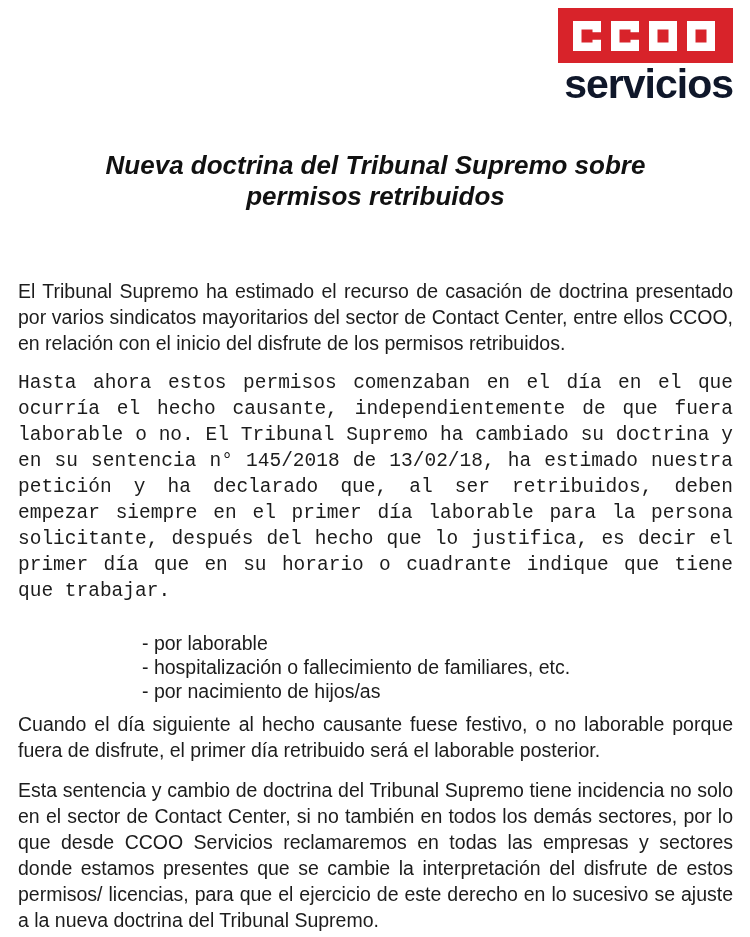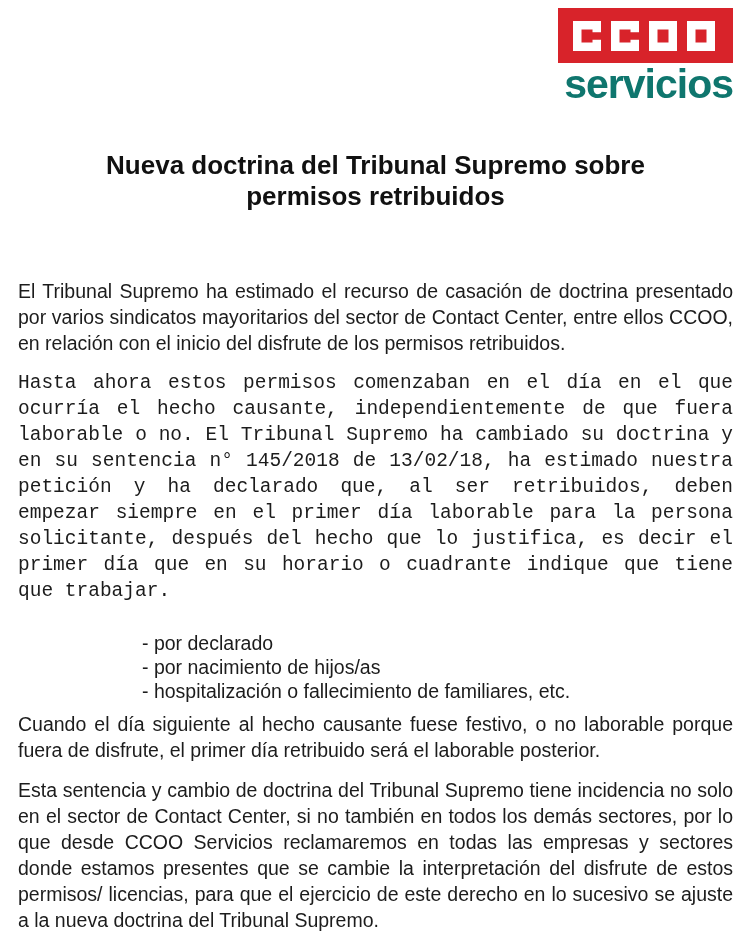--- a/index.html
+++ b/index.html
@@ -20,37 +20,38 @@
     text-align: right;
   }
   .logo svg { display: block; margin-left: auto; }
   .logo-sub {
     display: block;
     margin-top: 1px;
     font-size: 41px;
     font-weight: bold;
     line-height: 1.0;
     letter-spacing: -1px;
-    color: #0f766e;
+    color: #0f172a;
     white-space: nowrap;
   }
   .content {
     position: absolute;
     top: 0;
     left: 18px;
     right: 17px;
   }
   .title {
     margin: 150px auto 0 auto;
     max-width: 640px;
     text-align: center;
     font-size: 26px;
     line-height: 31px;
     font-weight: bold;
     color: #111111;
+    font-style: italic;
   }
   .body-text p {
     margin: 0 0 14px 0;
     text-align: justify;
     font-size: 19.5px;
     line-height: 26px;
   }
   .body-text { margin-top: 66px; }
   p.para-doctrina { margin-bottom: 27px; font-family: Liberation Mono, monospace; }
   .list-intro {
@@ -95,23 +96,23 @@
     <h1 class="title">Nueva doctrina del Tribunal Supremo sobre permisos retribuidos</h1>
 
     <div class="body-text">
 
       <p class="para-casacion">El Tribunal Supremo ha estimado el recurso de casación de doctrina presentado por varios sindicatos mayoritarios del sector de Contact Center, entre ellos CCOO, en relación con el inicio del disfrute de los permisos retribuidos.</p>
 
       <p class="para-doctrina">Hasta ahora estos permisos comenzaban en el día en el que ocurría el hecho causante, independientemente de que fuera laborable o no. El Tribunal Supremo ha cambiado su doctrina y en su sentencia n° 145/2018 de 13/02/18, ha estimado nuestra petición y ha declarado que, al ser retribuidos, deben empezar siempre en el primer día laborable para la persona solicitante, después del hecho que lo justifica, es decir el primer día que en su horario o cuadrante indique que tiene que trabajar.</p>
 
 
       <ul class="perm-list">
-        <li>- por declarado</li>
+        <li>- por laborable</li>
+        <li>- hospitalización o fallecimiento de familiares, etc.</li>
         <li>- por nacimiento de hijos/as</li>
-        <li>- hospitalización o fallecimiento de familiares, etc.</li>
       </ul>
 
       <p class="para-festivo">Cuando el día siguiente al hecho causante fuese festivo, o no laborable porque fuera de disfrute, el primer día retribuido será el laborable posterior.</p>
 
       <p class="para-incidencia">Esta sentencia y cambio de doctrina del Tribunal Supremo tiene incidencia no solo en el sector de Contact Center, si no también en todos los demás sectores, por lo que desde CCOO Servicios reclamaremos en todas las empresas y sectores donde estamos presentes que se cambie la interpretación del disfrute de estos permisos/ licencias, para que el ejercicio de este derecho en lo sucesivo se ajuste a la nueva doctrina del Tribunal Supremo.</p>
 
     </div>
 
   </div>
 </div>

